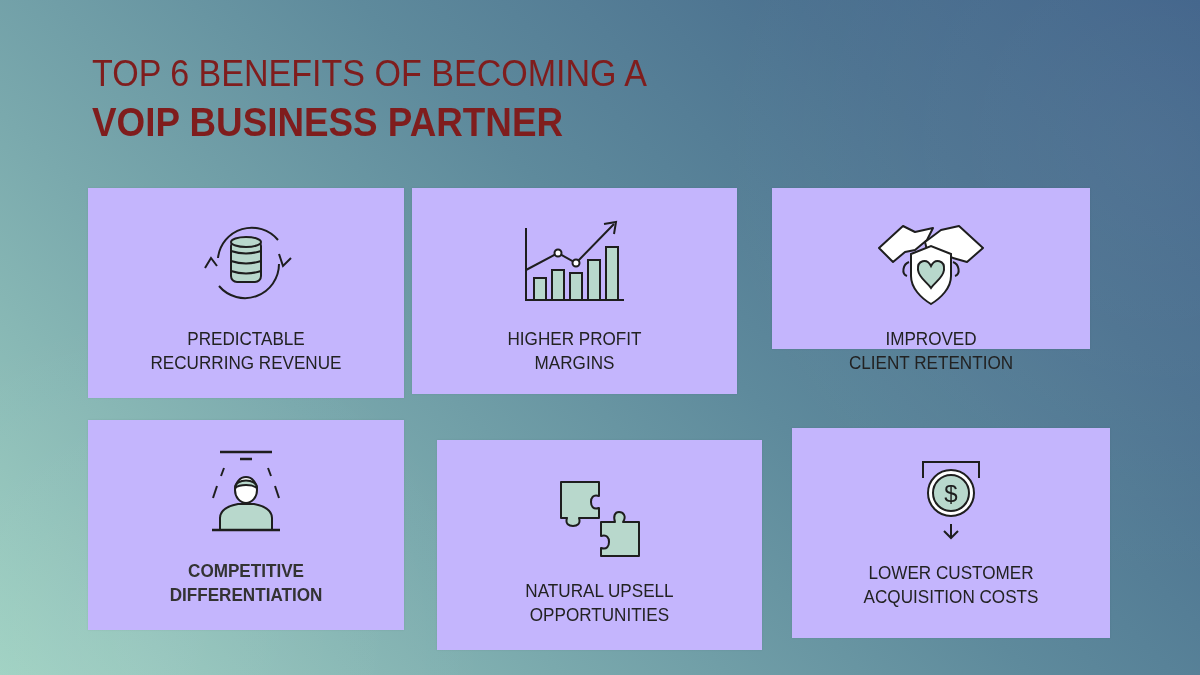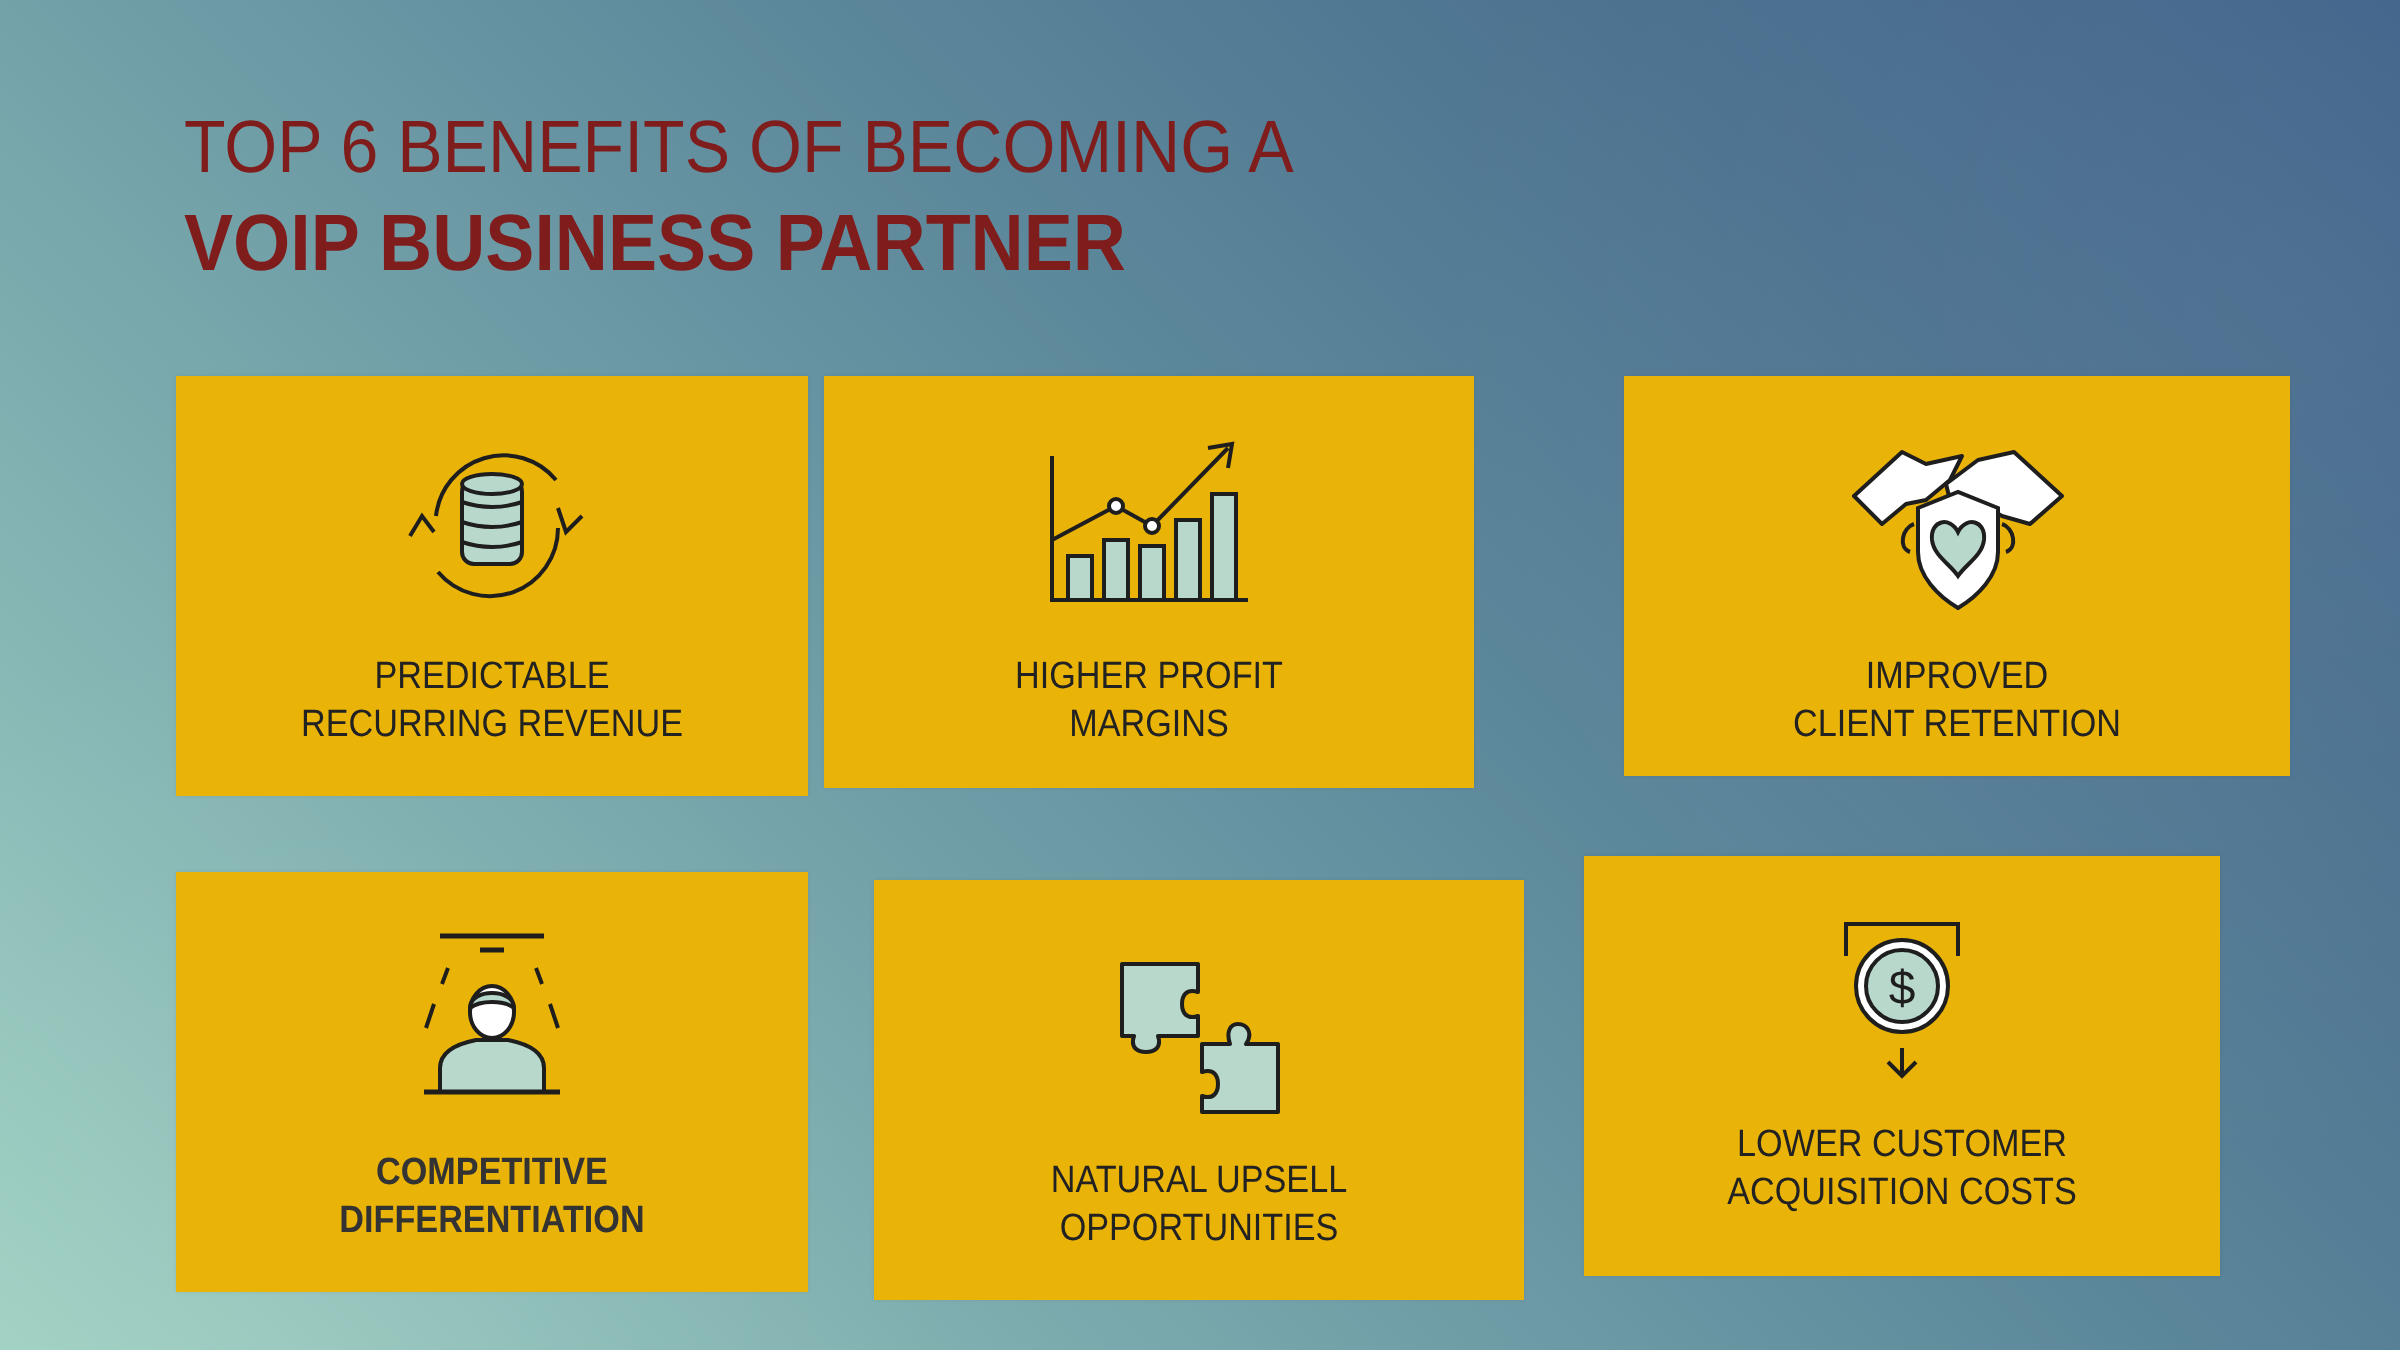--- a/index.html
+++ b/index.html
@@ -5,21 +5,21 @@
   html, body { margin: 0; padding: 0; }
   body {
     width: 1200px; height: 675px; overflow: hidden; position: relative;
     font-family: "Liberation Sans", sans-serif;
     background: linear-gradient(45deg, #9fd1c2 0%, #7aa9ad 30%, #5e8a9c 55%, #4c7290 78%, #3f6289 100%);
   }
   .bg-swirl { position:absolute; border-radius:50%; pointer-events:none; }
   .title { position:absolute; left:92px; top:52px; color:#7f1d1d; }
   .title .l1 { font-size:37px; font-weight:400; letter-spacing:0px; line-height:44px; transform:scaleX(0.92); transform-origin:left; white-space:nowrap; }
   .title .l2 { font-size:40px; font-weight:700; line-height:48px; transform:scaleX(0.92); transform-origin:left; white-space:nowrap; margin-top:2px; }
-  .card { position:absolute; background:#eab308; box-shadow:0 0 2px rgba(0,0,0,0.08); }
+  .card { position:absolute; background:#c4b5fd; box-shadow:0 0 2px rgba(0,0,0,0.08); }
   .card .icon { position:absolute; left:50%; transform:translateX(-50%); }
   .card .label { position:absolute; left:0; right:0; text-align:center; color:#222; font-size:19px; line-height:24px; transform:scaleX(0.9); }
   .card .label.bold { font-weight:700; color:#333; }
 </style>
 </head>
 <body>
 
 <div class="bg-swirl" style="left:700px;top:-300px;width:900px;height:900px;background:radial-gradient(circle, rgba(255,255,255,0.05), rgba(255,255,255,0) 70%);"></div>
 <div class="bg-swirl" style="left:-200px;top:300px;width:700px;height:700px;background:radial-gradient(circle, rgba(255,255,255,0.06), rgba(255,255,255,0) 70%);"></div>
 
@@ -62,36 +62,36 @@
     <path d="M84 8 L96 6 L94 18" fill="none" stroke="#1e1e1e" stroke-width="2"></path>
     <circle cx="38" cy="37" r="3.5" fill="#fff" stroke="#1e1e1e" stroke-width="2"></circle>
     <circle cx="56" cy="47" r="3.5" fill="#fff" stroke="#1e1e1e" stroke-width="2"></circle>
   </svg>
   <div class="label" style="top:139px;">
     <div>HIGHER PROFIT</div>
     <div>MARGINS</div>
   </div>
 </div>
 
-<div class="card" style="left:812px;top:188px;width:318px;height:200px;padding-left:15px;">
+<div class="card" style="left:772px;top:188px;width:318px;height:161px;">
   <svg class="icon" style="top:30px;" width="112" height="92" viewBox="0 0 112 92">
     <path d="M4 30 L28 8 L40 14 L58 10 L52 22 L40 32 L30 34 L18 44 Z" fill="#fff" stroke="#1e1e1e" stroke-width="2" stroke-linejoin="round"></path>
     <path d="M108 30 L84 8 L66 12 L50 24 L52 32 L64 32 L78 40 L92 44 Z" fill="#fff" stroke="#1e1e1e" stroke-width="2" stroke-linejoin="round"></path>
     <path d="M34 44 C28 46 26 56 32 58" fill="none" stroke="#1e1e1e" stroke-width="2"></path>
     <path d="M78 44 C84 46 86 56 80 58" fill="none" stroke="#1e1e1e" stroke-width="2"></path>
     <path d="M36 36 L56 28 L76 36 L76 58 C76 70 66 80 56 86 C46 80 36 70 36 58 Z" fill="#fff" stroke="#1e1e1e" stroke-width="2"></path>
     <path d="M56 48 C52 40 42 42 43 52 C44 60 52 64 56 70 C60 64 68 60 69 52 C70 42 60 40 56 48 Z" fill="#b8d8cc" stroke="#1e1e1e" stroke-width="2"></path>
   </svg>
   <div class="label" style="top:139px;">
     <div>IMPROVED</div>
     <div>CLIENT RETENTION</div>
   </div>
 </div>
 
-<div class="card" style="left:88px;top:436px;width:316px;height:210px;">
+<div class="card" style="left:88px;top:420px;width:316px;height:210px;">
   <svg class="icon" style="top:28px;" width="80" height="88" viewBox="0 0 80 88">
     <line x1="14" y1="4" x2="66" y2="4" stroke="#1e1e1e" stroke-width="2.5"></line>
     <line x1="34" y1="11" x2="46" y2="11" stroke="#1e1e1e" stroke-width="2.5"></line>
     <line x1="18" y1="20" x2="15" y2="28" stroke="#1e1e1e" stroke-width="2"></line>
     <line x1="11" y1="38" x2="7" y2="50" stroke="#1e1e1e" stroke-width="2"></line>
     <line x1="62" y1="20" x2="65" y2="28" stroke="#1e1e1e" stroke-width="2"></line>
     <line x1="69" y1="38" x2="73" y2="50" stroke="#1e1e1e" stroke-width="2"></line>
     <path d="M14 82 L14 70 C14 62 22 58 32 56 L48 56 C58 58 66 62 66 70 L66 82 Z" fill="#b8d8cc" stroke="#1e1e1e" stroke-width="2"></path>
     <ellipse cx="40" cy="42" rx="11" ry="13" fill="#fff" stroke="#1e1e1e" stroke-width="2"></ellipse>
     <path d="M29 40 C29 30 51 30 51 40 C46 36 34 36 29 40 Z" fill="#b8d8cc" stroke="#1e1e1e" stroke-width="2"></path>

